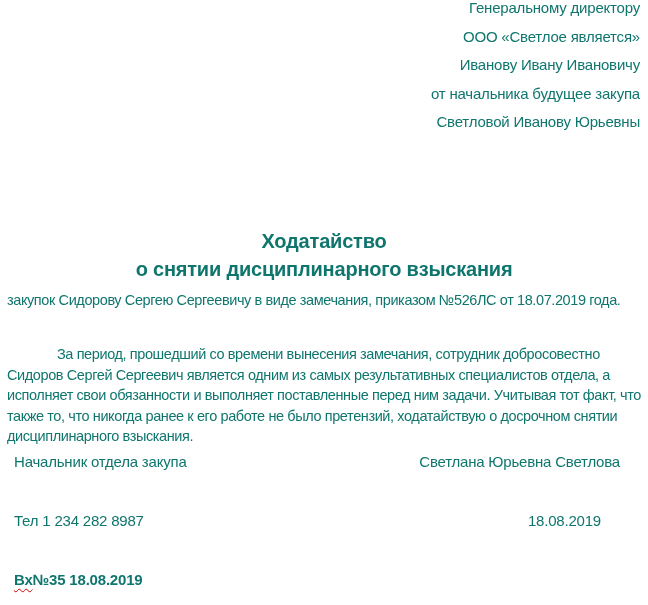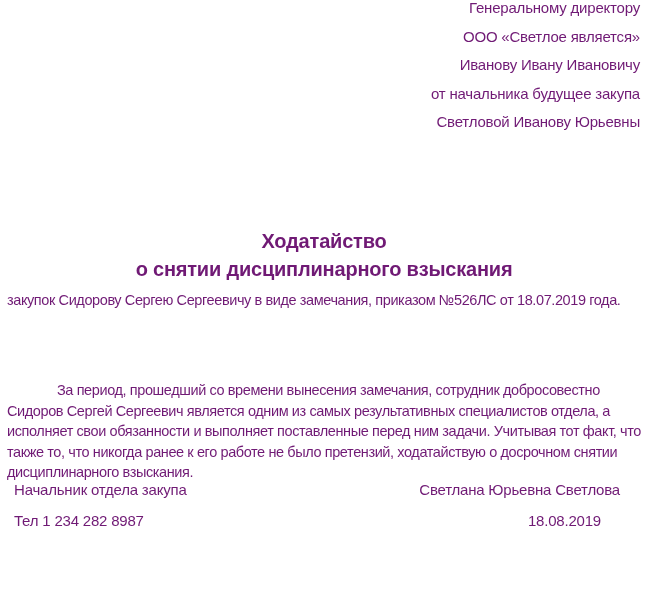--- a/index.html
+++ b/index.html
@@ -7,21 +7,21 @@
     padding: 0;
     background: #ffffff;
   }
   .page {
     position: relative;
     width: 648px;
     height: 605px;
     background: #ffffff;
     overflow: hidden;
     font-family: "Liberation Sans", "DejaVu Sans", sans-serif;
-    color: #701a75;
+    color: #0f766e;
   }
   .line { white-space: nowrap; }
 
   
   .recipient {
     position: absolute;
     top: -6px;
     right: 8px;
     text-align: right;
     font-size: 15px;
@@ -43,34 +43,34 @@
   }
 
   
   .para {
     position: absolute;
     left: 7px;
     font-size: 14.5px;
     letter-spacing: -0.4px;
   }
   .para1 { top: 289px; line-height: 22px; }
-  .para2 { top: 344px; line-height: 20.5px; margin-top: 36px; }
+  .para2 { top: 344px; line-height: 20.5px; }
   .p-line.indent { padding-left: 50px; }
 
   
   .sig-row {
     position: absolute;
     left: 14px;
     display: flex;
     justify-content: space-between;
     font-size: 15px;
     line-height: 20px;
     letter-spacing: -0.2px;
   }
-  .sig-row1 { top: 480px; right: 28px; align-items: center; }
+  .sig-row1 { top: 452px; right: 28px; align-items: center; }
   .sig-row2 { top: 511px; right: 47px; }
 
   
   .reg-note {
     position: absolute;
     top: 570px;
     left: 14px;
     font-weight: bold;
     font-size: 15px;
     line-height: 20px;
@@ -118,14 +118,15 @@
   <div class="sig-row sig-row1">
     <span class="line">Начальник отдела закупа</span>
     <span class="line">Светлана Юрьевна Светлова</span>
   </div>
 
   <div class="sig-row sig-row2">
     <span class="line">Тел 1 234 282 8987</span>
     <span class="line">18.08.2019</span>
   </div>
 
+  <div class="reg-note"><span class="squiggle">Вх</span><span>№35 18.08.2019</span></div>
 
 </div>
 
 </body></html>

